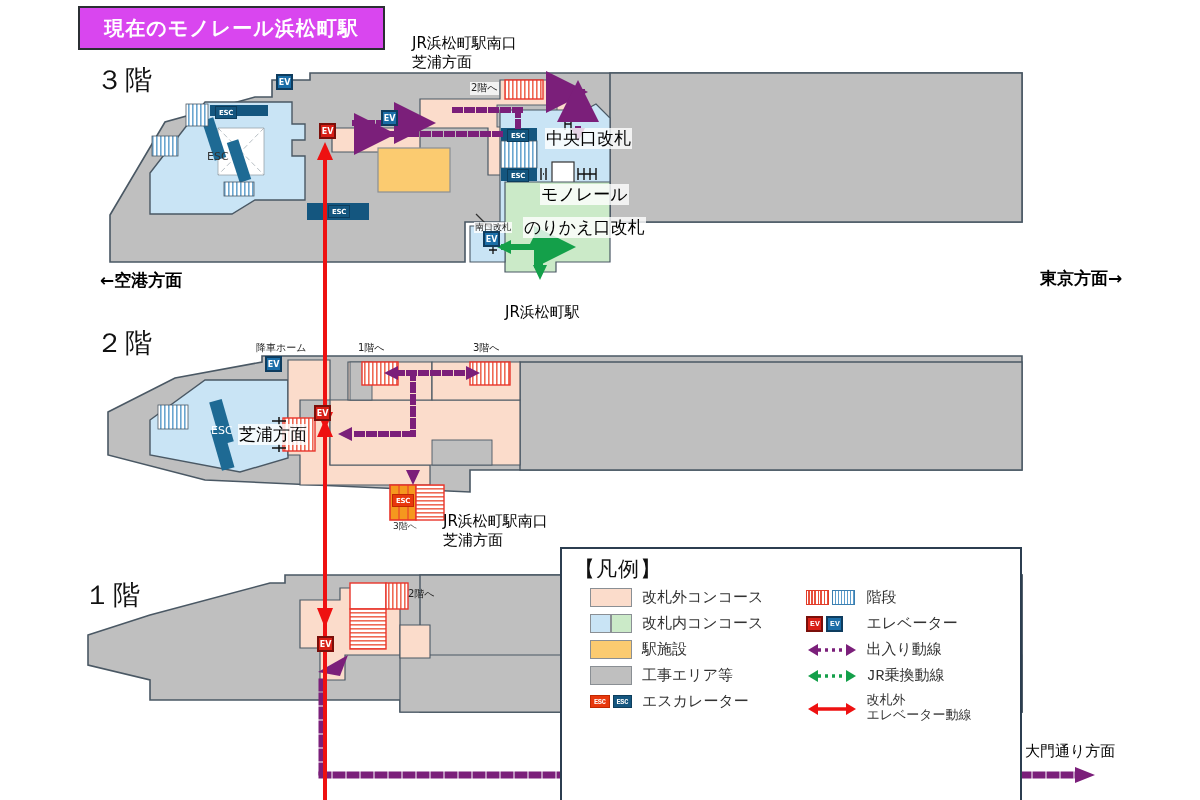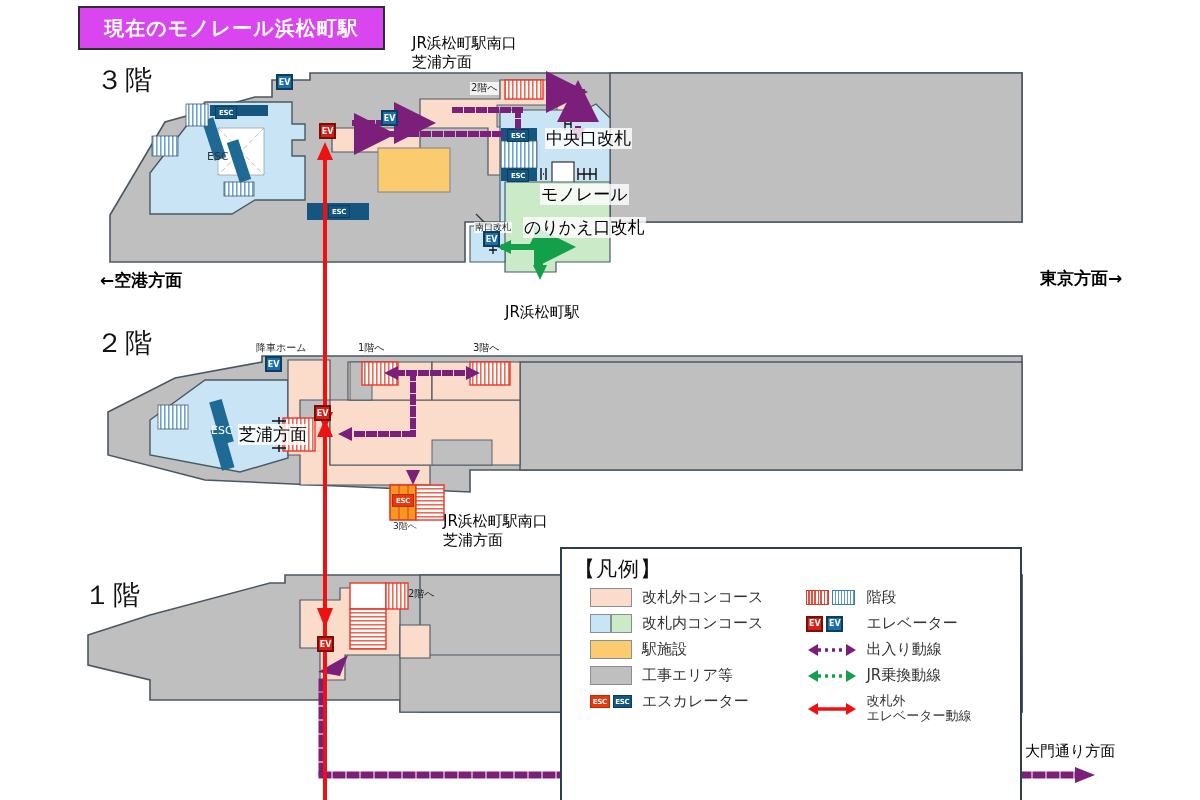--- a/index.html
+++ b/index.html
@@ -29,21 +29,21 @@
   .mlabel{position:absolute;font-size:15px;color:#000000;white-space:nowrap;line-height:1.25;}
   .mlabel.big{font-size:17px;}
   .mlabel.small{font-size:10px;color:#222;}
   .mlabel.tiny{font-size:9px;color:#222;}
   .mlabel.wbg{background:rgba(255,255,255,0.80);padding:0 1px;}
 
   
   .legend{position:absolute;left:560px;top:547px;width:462px;height:265px;
       background:#ffffff;border:2px solid #2c3e50;box-sizing:border-box;padding:6px 10px;}
   .legend-title{font-size:21px;font-weight:400;color:#111;margin:0 0 2px 2px;letter-spacing:1px;}
-  .legend-cols{display:flex;gap:27px;}
+  .legend-cols{display:flex;gap:27px;font-family:Liberation Mono, monospace;}
   .legend-col{display:flex;flex-direction:column;gap:1px;}
   .legend-col.left{width:200px;margin-left:18px;}
   .legend-col.right{width:215px;}
   .lrow{display:flex;align-items:center;height:25px;}
   .lswatch{width:42px;height:19px;border:1px solid #8a8f94;margin-right:10px;flex:none;box-sizing:border-box;}
   .lswatch.split{display:flex;padding:0;border:none;}
   .lswatch.split i{display:block;width:50%;height:100%;border:1px solid #8a8f94;box-sizing:border-box;}
   .ltext{font-size:15px;color:#333;white-space:nowrap;}
   .ltext.sm{font-size:13px;}
   .licons{width:52px;margin-right:8px;display:flex;gap:3px;align-items:center;flex:none;}

